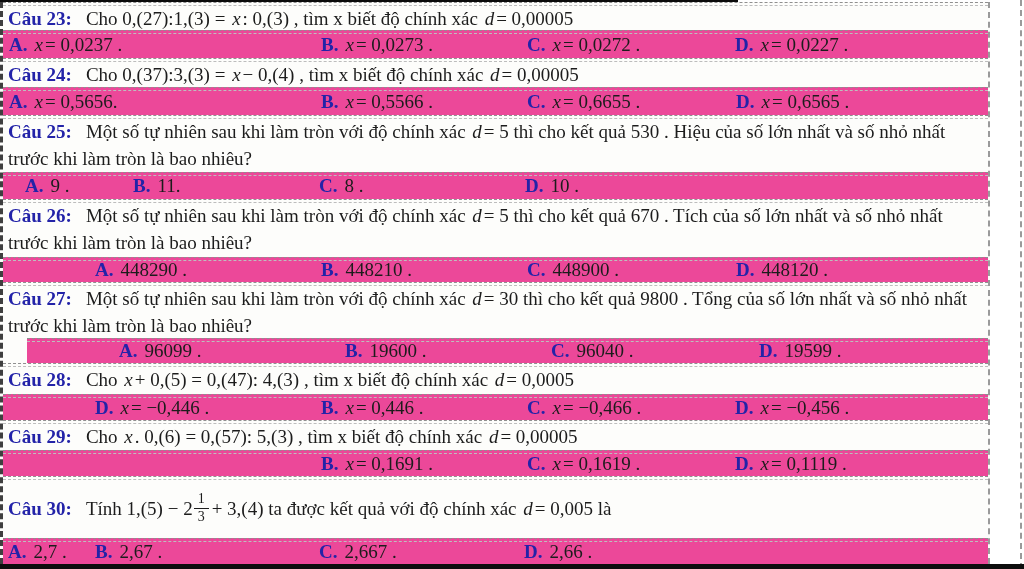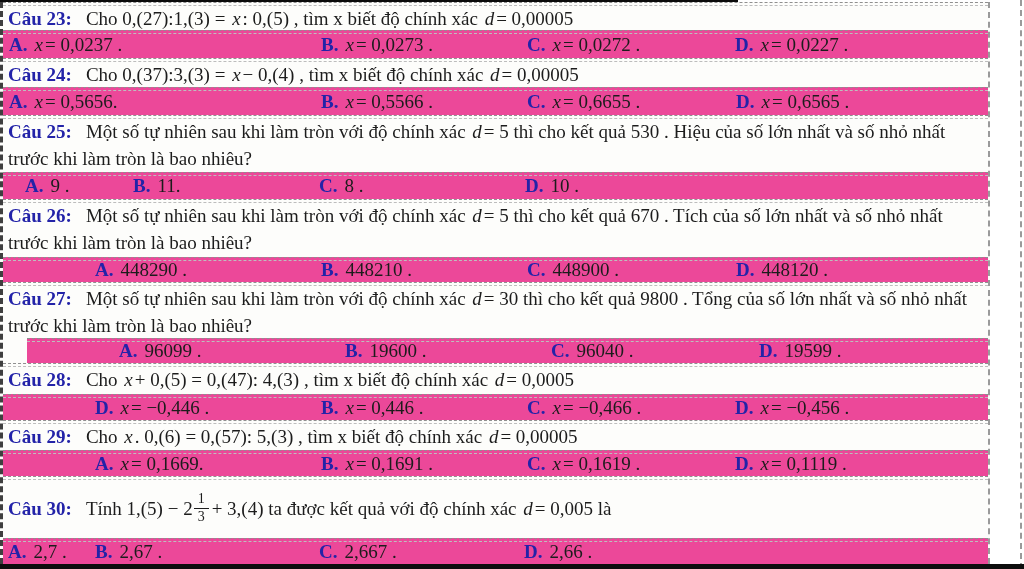--- a/index.html
+++ b/index.html
@@ -76,21 +76,21 @@
   }
   .opt-letter{color:var(--blue);font-weight:bold;margin-right:7px;}
   .opt-var{font-style:italic;margin-right:2px;}
   .opt-val{color:var(--ink);}
 </style>
 </head>
 <body>
 
 <div class="topbar"></div>
 <div class="doc" id="doc">
-    <div class="row q-row" style="height: 28px;"><span class="q-label">Câu 23:</span><span class="seg-text">Cho </span><span class="seg-math">0,(27):1,(3) = </span><span class="seg-var">x</span><span class="seg-math">: 0,(5)</span><span class="seg-text"> , tìm x biết độ chính xác </span><span class="seg-var">d</span><span class="seg-math">= 0,00005</span></div>
+    <div class="row q-row" style="height: 28px;"><span class="q-label">Câu 23:</span><span class="seg-text">Cho </span><span class="seg-math">0,(27):1,(3) = </span><span class="seg-var">x</span><span class="seg-math">: 0,(3)</span><span class="seg-text"> , tìm x biết độ chính xác </span><span class="seg-var">d</span><span class="seg-math">= 0,00005</span></div>
     <div class="row o-row" style="height: 28px;">
       <span class="opt" style="left: 6px;"><span class="opt-letter">A.</span><span class="opt-var">x</span><span class="opt-val">= 0,0237 .</span></span>
       <span class="opt" style="left: 318px;"><span class="opt-letter">B.</span><span class="opt-var">x</span><span class="opt-val">= 0,0273 .</span></span>
       <span class="opt" style="left: 524px;"><span class="opt-letter">C.</span><span class="opt-var">x</span><span class="opt-val">= 0,0272 .</span></span>
       <span class="opt" style="left: 732px;"><span class="opt-letter">D.</span><span class="opt-var">x</span><span class="opt-val">= 0,0227 .</span></span>
     </div>
     <div class="row q-row" style="height: 29px;"><span class="q-label">Câu 24:</span><span class="seg-text">Cho </span><span class="seg-math">0,(37):3,(3) = </span><span class="seg-var">x</span><span class="seg-math">− 0,(4)</span><span class="seg-text"> , tìm x biết độ chính xác </span><span class="seg-var">d</span><span class="seg-math">= 0,00005</span></div>
     <div class="row o-row" style="height: 28px;">
       <span class="opt" style="left: 6px;"><span class="opt-letter">A.</span><span class="opt-var">x</span><span class="opt-val">= 0,5656.</span></span>
       <span class="opt" style="left: 318px;"><span class="opt-letter">B.</span><span class="opt-var">x</span><span class="opt-val">= 0,5566 .</span></span>
@@ -120,21 +120,20 @@
     </div>
     <div class="row q-row" style="height: 31px;"><span class="q-label">Câu 28:</span><span class="seg-text">Cho </span><span class="seg-var">x</span><span class="seg-math">+ 0,(5) = 0,(47): 4,(3)</span><span class="seg-text"> , tìm x biết độ chính xác </span><span class="seg-var">d</span><span class="seg-math">= 0,0005</span></div>
     <div class="row o-row" style="height: 26px;">
       <span class="opt" style="left: 92px;"><span class="opt-letter">D.</span><span class="opt-var">x</span><span class="opt-val">= −0,446 .</span></span>
       <span class="opt" style="left: 318px;"><span class="opt-letter">B.</span><span class="opt-var">x</span><span class="opt-val">= 0,446 .</span></span>
       <span class="opt" style="left: 524px;"><span class="opt-letter">C.</span><span class="opt-var">x</span><span class="opt-val">= −0,466 .</span></span>
       <span class="opt" style="left: 732px;"><span class="opt-letter">D.</span><span class="opt-var">x</span><span class="opt-val">= −0,456 .</span></span>
     </div>
     <div class="row q-row" style="height: 30px;"><span class="q-label">Câu 29:</span><span class="seg-text">Cho </span><span class="seg-var">x</span><span class="seg-math">. 0,(6) = 0,(57): 5,(3)</span><span class="seg-text"> , tìm x biết độ chính xác </span><span class="seg-var">d</span><span class="seg-math">= 0,00005</span></div>
     <div class="row o-row" style="height: 26px;">
-      <span class="opt" style="left: 92px;"><span class="opt-letter">A.</span><span class="opt-var">x</span><span class="opt-val">= 0,1669.</span></span>
       <span class="opt" style="left: 318px;"><span class="opt-letter">B.</span><span class="opt-var">x</span><span class="opt-val">= 0,1691 .</span></span>
       <span class="opt" style="left: 524px; font-family: Liberation Serif, serif;"><span class="opt-letter">C.</span><span class="opt-var">x</span><span class="opt-val">= 0,1619 .</span></span>
       <span class="opt" style="left: 732px;"><span class="opt-letter">D.</span><span class="opt-var">x</span><span class="opt-val">= 0,1119 .</span></span>
     </div>
     <div class="row q-row flex" style="height: 62px;"><span class="q-label">Câu 30:</span><span class="seg-text">Tính </span><span class="seg-math">1,(5) − 2</span><span class="frac"><span class="fnum">1</span><span class="fden">3</span></span><span class="seg-math">+ 3,(4)</span><span class="seg-text"> ta được kết quả với độ chính xác </span><span class="seg-var">d</span><span class="seg-math">= 0,005</span><span class="seg-text"> là</span></div>
     <div class="row o-row" style="height: 26px;">
       <span class="opt" style="left: 5px;"><span class="opt-letter">A.</span><span class="opt-val">2,7 .</span></span>
       <span class="opt" style="left: 92px;"><span class="opt-letter">B.</span><span class="opt-val">2,67 .</span></span>
       <span class="opt" style="left: 316px;"><span class="opt-letter">C.</span><span class="opt-val">2,667 .</span></span>
       <span class="opt" style="left: 521px;"><span class="opt-letter">D.</span><span class="opt-val">2,66 .</span></span>

